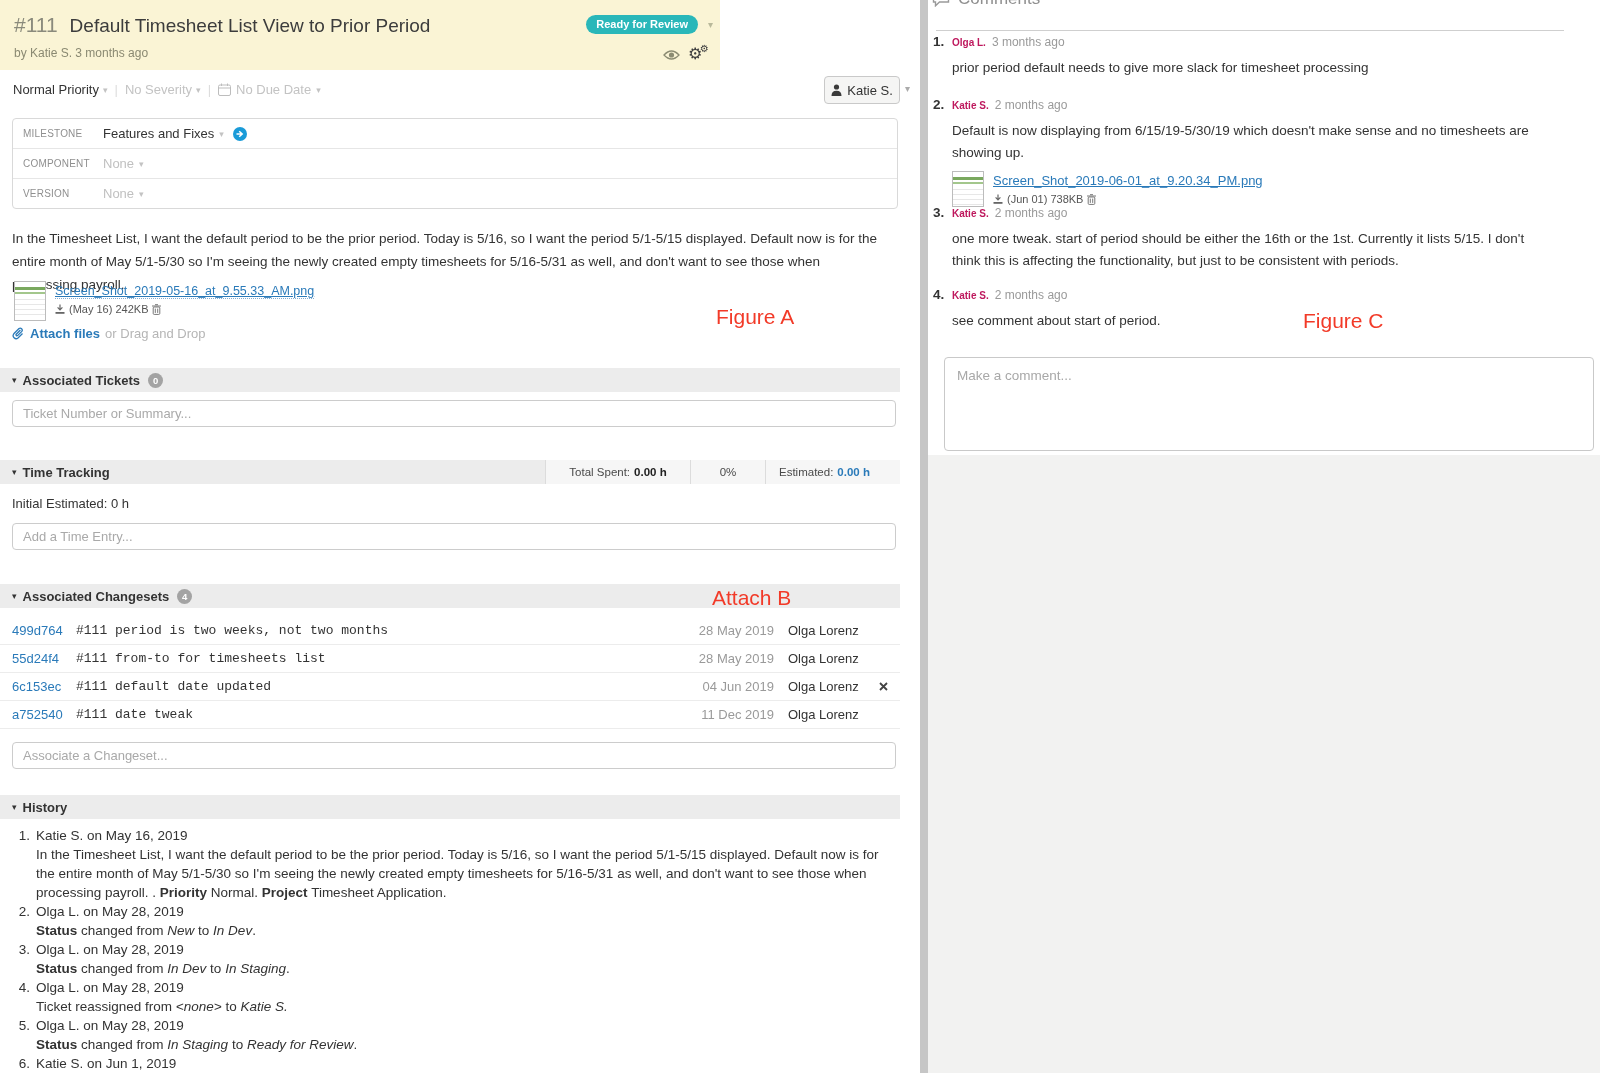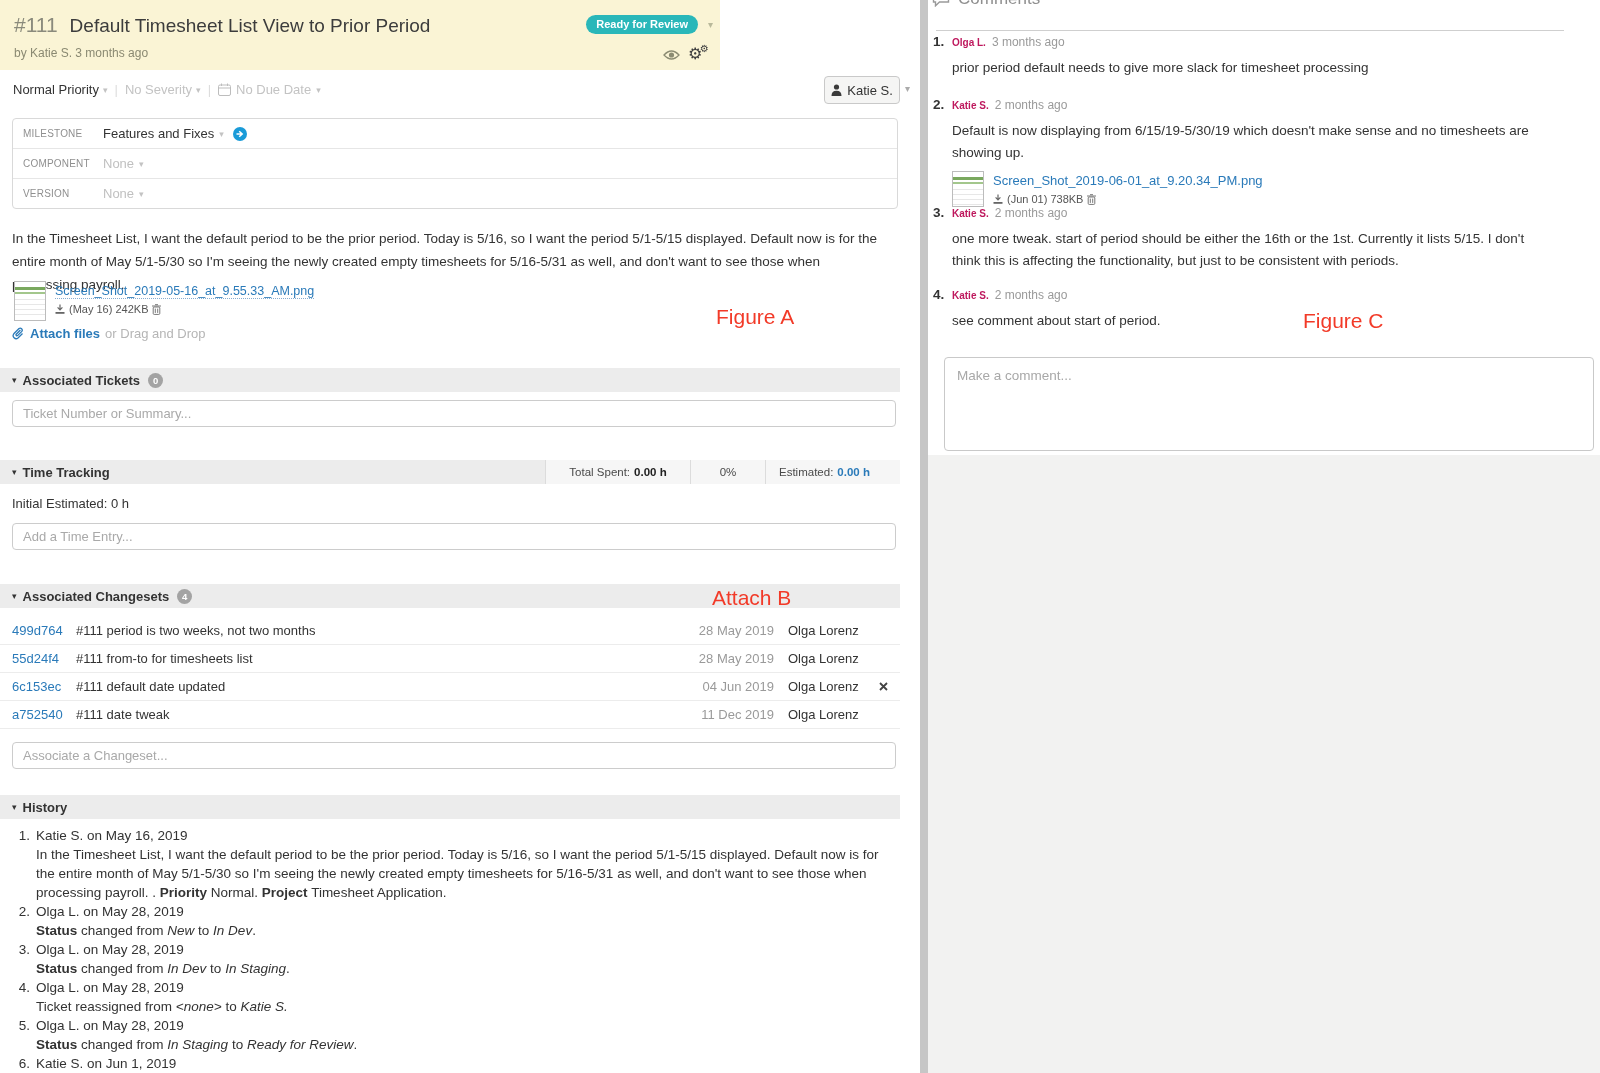--- a/index.html
+++ b/index.html
@@ -49,21 +49,21 @@
   .description{position:absolute;left:12px;top:227px;width:866px;font-size:13.5px;color:#333;line-height:23px;}
 
   .attachment{position:absolute;left:14px;top:281px;display:flex;}
   .thumb{width:30px;border:1px solid #bcbcbc;background:
     linear-gradient(to bottom,#fff 0 5px,#79a85e 5px 8px,#fff 8px 10px,#a3c78c 10px 12px,#fff 12px 17px,
       #e7e7e7 17px 18px,#fff 18px 22px,#e7e7e7 22px 23px,#fff 23px 27px,#e7e7e7 27px 28px,
       #fff 28px 32px,#e7e7e7 32px 33px,#fff 33px);}
   .thumb-a{height:38px;}
   .thumb-c{height:34px;}
   .att-info{margin-left:9px;}
-  .att-link{font-size:12.5px;color:var(--blue,#2a7ab9);border-bottom:1px dotted #86add1;cursor:pointer;display:inline-block;}
+  .att-link{font-size:12.5px;color:var(--blue,#2a7ab9);border-bottom:1px dotted #86add1;cursor:pointer;display:inline-block;text-decoration:underline;}
   .att-meta{margin-top:4px;font-size:11px;color:#555;display:flex;align-items:center;gap:4px;}
   .attach-row{position:absolute;left:12px;top:326px;display:flex;align-items:center;gap:5px;font-size:13px;}
   .attach-link{color:var(--blue,#2a7ab9);font-weight:bold;}
   .attach-suffix{color:#b5b5b5;}
 
   .figure-label{position:absolute;font-size:21px;color:var(--red,#f23a28);z-index:5;}
   .figure-a{left:716px;top:305px;}
   .figure-b{left:712px;top:586px;}
   .figure-c{left:375px;top:309px;}
 
@@ -92,21 +92,21 @@
     font-family:inherit;outline:none;}
   .line-input::placeholder{color:#a9a9a9;}
   .input-tickets{top:400px;}
   .input-time{top:523px;}
   .input-changeset{top:742px;}
   .initial-est{position:absolute;left:12px;top:496px;font-size:13px;color:#333;}
 
   .cs-list{position:absolute;left:0;top:617px;width:900px;}
   .cs-row{height:27px;display:flex;align-items:center;padding:0 12px;border-bottom:1px solid #ececec;font-size:13px;}
   .cs-hash{width:56px;color:var(--blue,#2a7ab9);cursor:pointer;}
-  .cs-summary{flex:1;margin-left:8px;color:#333;}
+  .cs-summary{flex:1;margin-left:8px;color:#333;font-family:Liberation Mono, monospace;}
   .cs-date{width:84px;text-align:right;color:#9a9a9a;}
   .cs-author{width:84px;margin-left:14px;color:#333;}
   .cs-x{width:14px;margin-left:2px;display:flex;justify-content:flex-end;}
 
   .history{position:absolute;left:0;top:826px;width:892px;font-size:13.5px;color:#333;line-height:19px;}
   .h-item{display:flex;}
   .h-num{width:30px;text-align:right;padding-right:6px;flex:none;}
   .h-content{flex:1;padding-right:8px;}
   .h-detail b{font-weight:bold;}
   .h-detail em{font-style:italic;}

